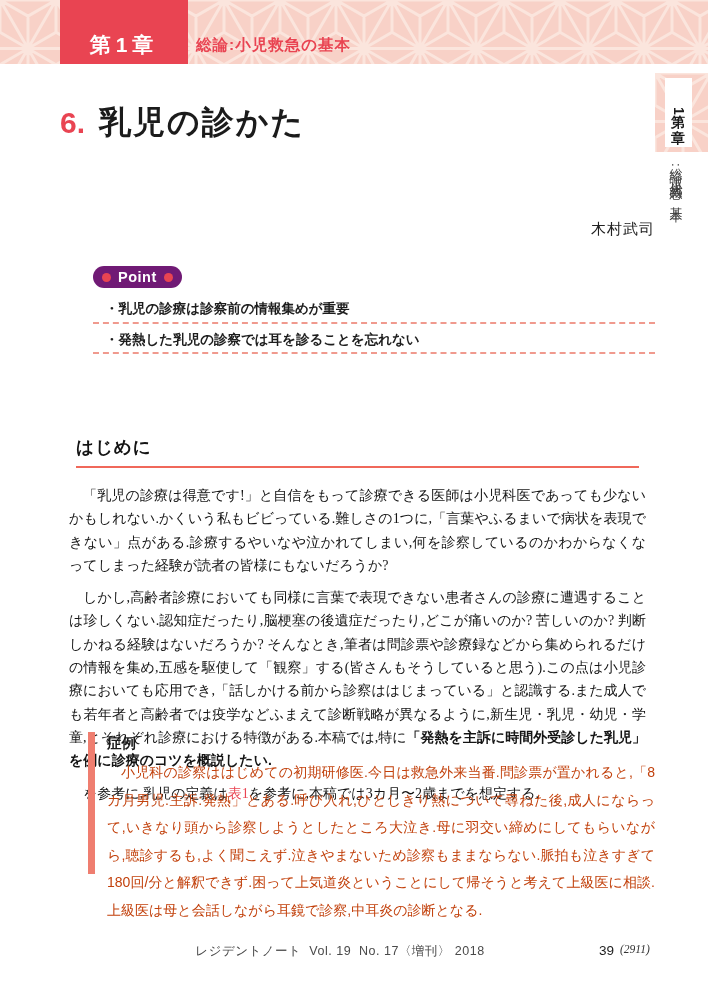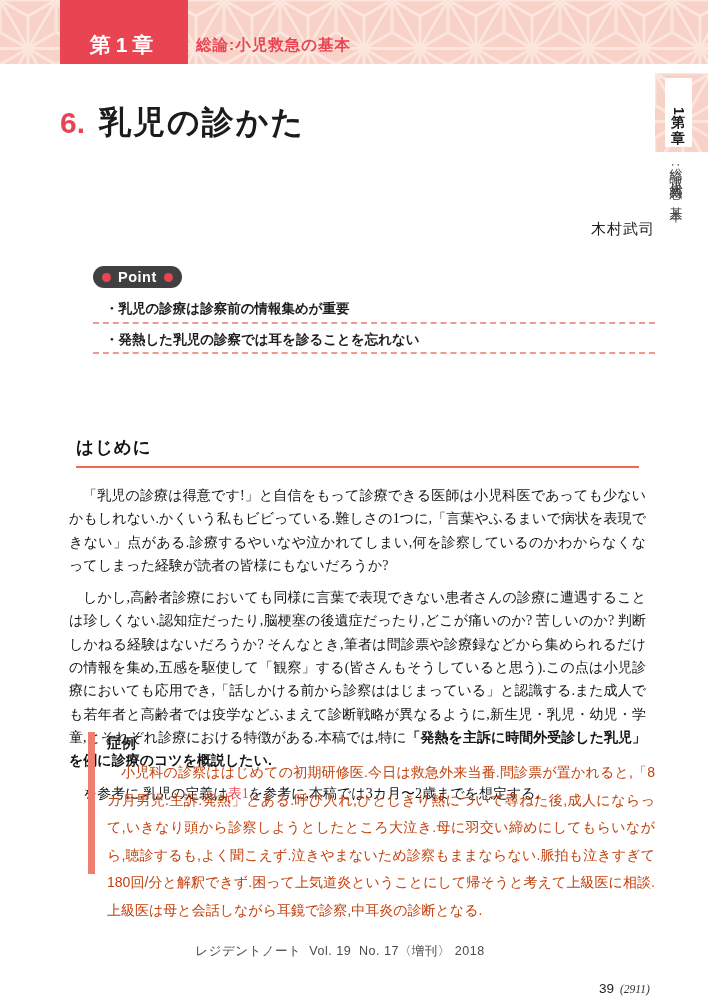--- a/index.html
+++ b/index.html
@@ -46,21 +46,21 @@
   }
   .article-title .num{color:#e94452;font-size:30px;font-weight:bold;line-height:40px;}
   .article-title .ttl{color:#1b1b1b;font-size:32px;font-weight:bold;letter-spacing:2px;line-height:40px;margin-top:30px;}
   .author{
     position:absolute;right:53px;top:221px;font-size:15px;color:#222222;
     letter-spacing:1px;line-height:1;
   }
   
   .point{position:absolute;left:93px;top:266px;width:562px;}
   .point-badge{
-    display:inline-flex;align-items:center;gap:7px;background:#404040;
+    display:inline-flex;align-items:center;gap:7px;background:#701a75;
     border-radius:13px;padding:4px 9px;height:22px;box-sizing:border-box;
   }
   .point-badge .dot{width:9px;height:9px;border-radius:50%;background:#e94452;}
   .point-badge .lbl{color:#ffffff;font-size:14.5px;font-weight:bold;line-height:1;letter-spacing:0.5px;}
   .point-list{list-style:none;margin:5px 0 0 0;padding:0;}
   .point-list li{
     padding:7px 0 4px 12px;border-bottom:2px dashed #f09a8e;
     font-size:13.5px;font-weight:bold;color:#1d1d1d;line-height:1.3;
   }
   
@@ -83,21 +83,21 @@
   .case h3{margin:4px 0 6px 0;font-size:14.5px;font-weight:bold;color:#1a1a1a;}
   .case p{
     margin:0;font-size:14px;line-height:27.6px;color:#c2410c;
     text-align:justify;text-indent:1em;
   }
   
   .journal{
     position:absolute;left:60px;top:945px;width:560px;text-align:center;
     font-size:12.5px;color:#4a4a4a;letter-spacing:0.5px;white-space:pre;line-height:1;
   }
-  .pagenum{position:absolute;left:599px;top:944px;display:flex;align-items:flex-end;gap:6px;margin-top:38px;}
+  .pagenum{position:absolute;left:599px;top:944px;display:flex;align-items:flex-start;gap:6px;}
   .pagenum .num{font-size:13.5px;color:#1d1d1d;line-height:1;}
   .pagenum .cum{font-family:"Liberation Serif", serif;font-style:italic;font-size:11.5px;color:#333333;line-height:1;}
 </style>
 </head>
 <body>
 
 <div class="page">
 
   <svg class="band" width="708" height="64" aria-hidden="true">
     <defs>

